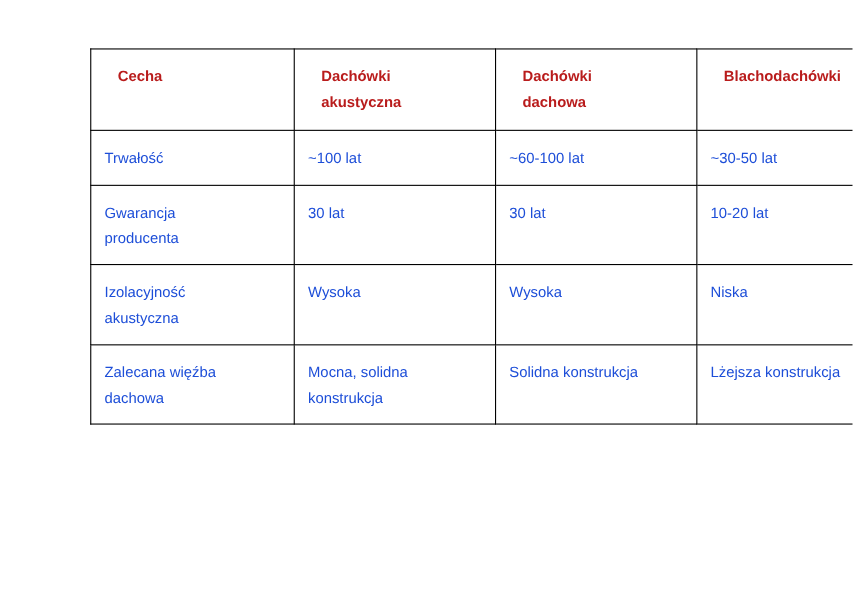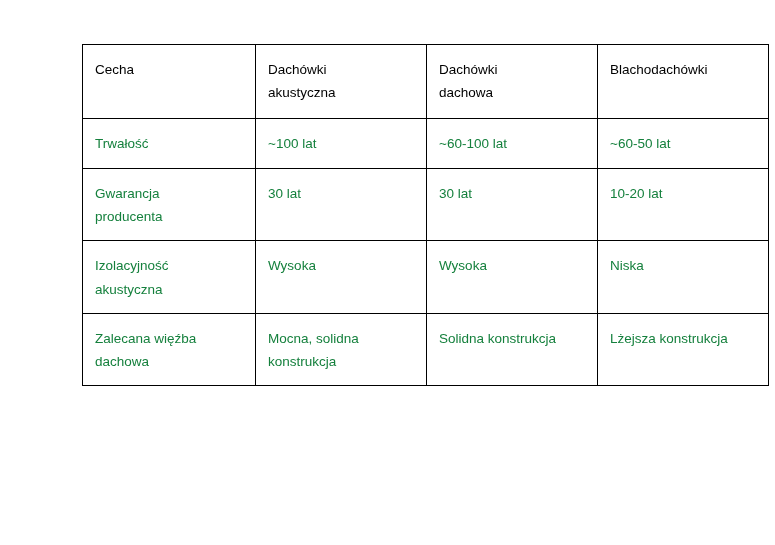--- a/index.html
+++ b/index.html
@@ -33,27 +33,28 @@
 
   .comparison-table td,
   .comparison-table th {
     border: 1px solid #000000;
     vertical-align: top;
     text-align: left;
     padding: 13px 12px 12px 12px;
     font-size: 13.5px;
     line-height: 1.72;
     font-weight: normal;
-    color: #15803d;
+    color: #1d4ed8;
     word-wrap: break-word;
   }
 
   .comparison-table th {
-    font-weight: normal;
-    color: #000000;
+    font-weight: bold;
+    color: #b91c1c;
+    padding-left: 24px;
   }
 
   .col-feature  { width: 148px; }
   .col-data     { width: 146px; }
 
   .row-header    td, .row-header th { height: 48px; }
   .row-short     td { height: 24px; }
   .row-tall      td { height: 46px; }
 
   sup {
@@ -92,21 +93,21 @@
         <td>
           <span>Trwałość</span>
         </td>
         <td>
           <span>~100 lat</span>
         </td>
         <td>
           <span>~60-100 lat</span>
         </td>
         <td>
-          <span>~60-50 lat</span>
+          <span>~30-50 lat</span>
         </td>
       </tr>
 
 
 
       <tr class="row-tall">
         <td>
           <span>Gwarancja</span><br>
           <span>producenta</span>
         </td>

